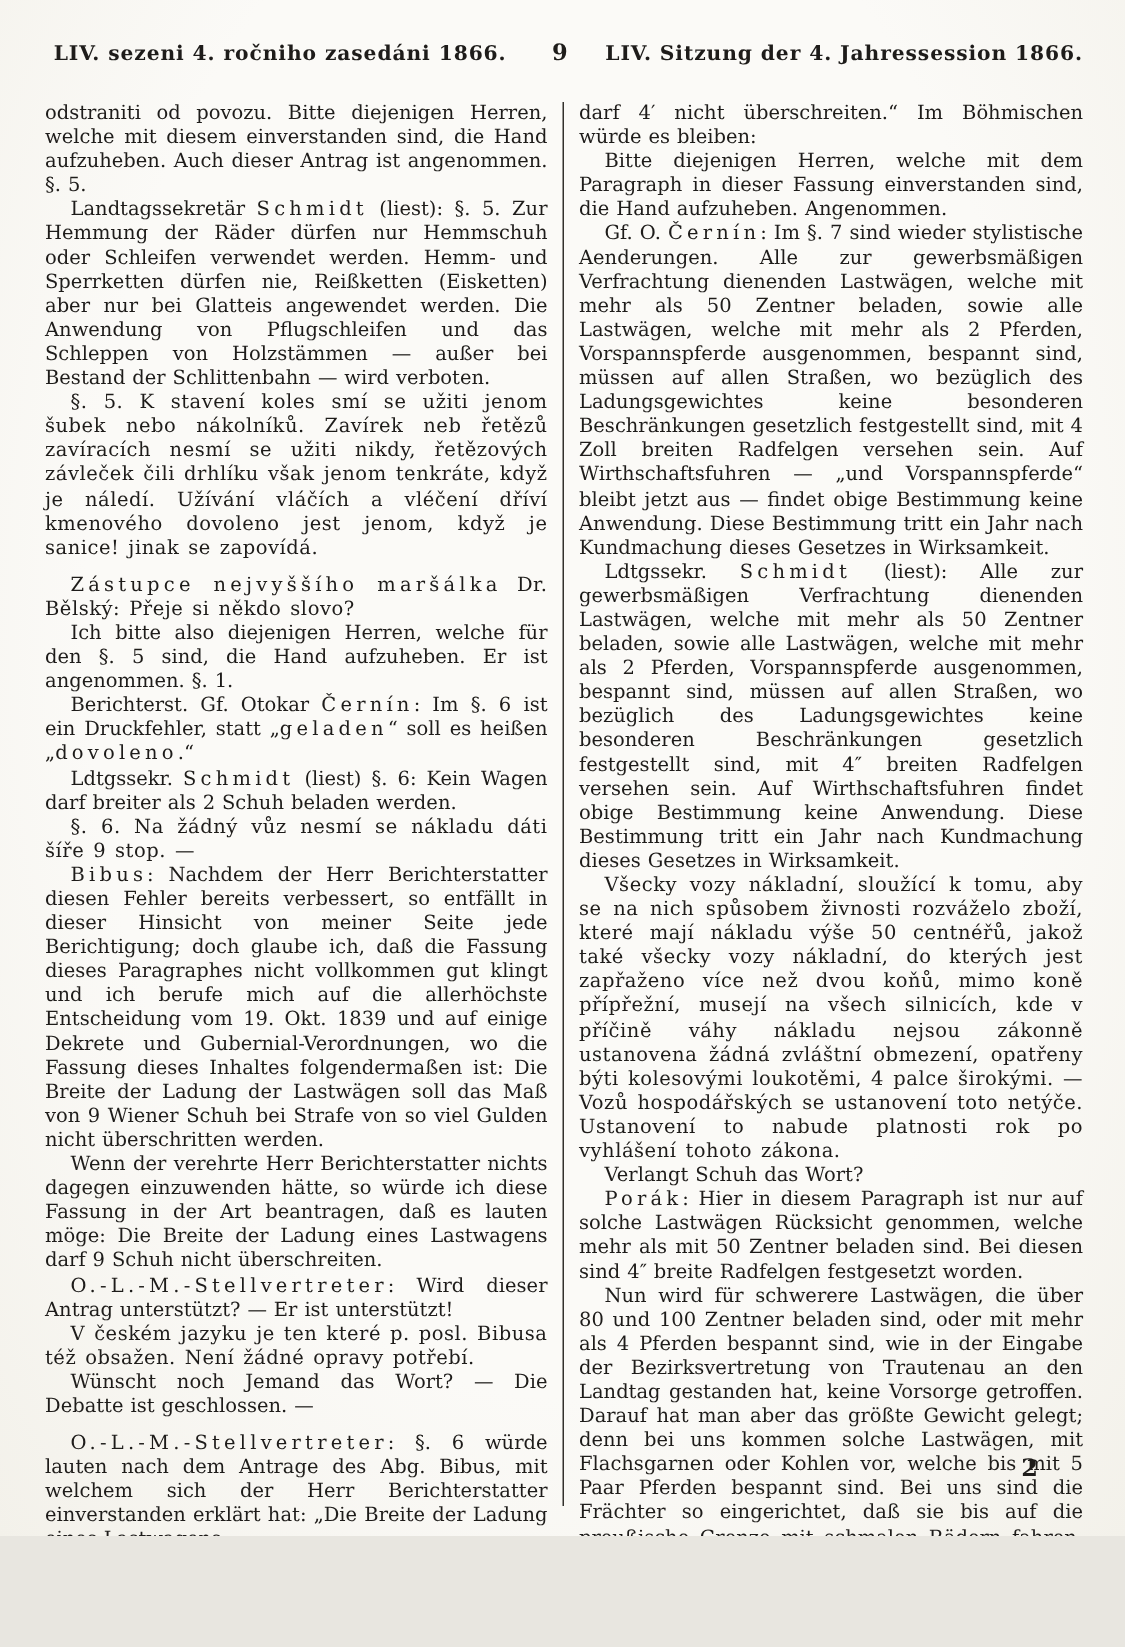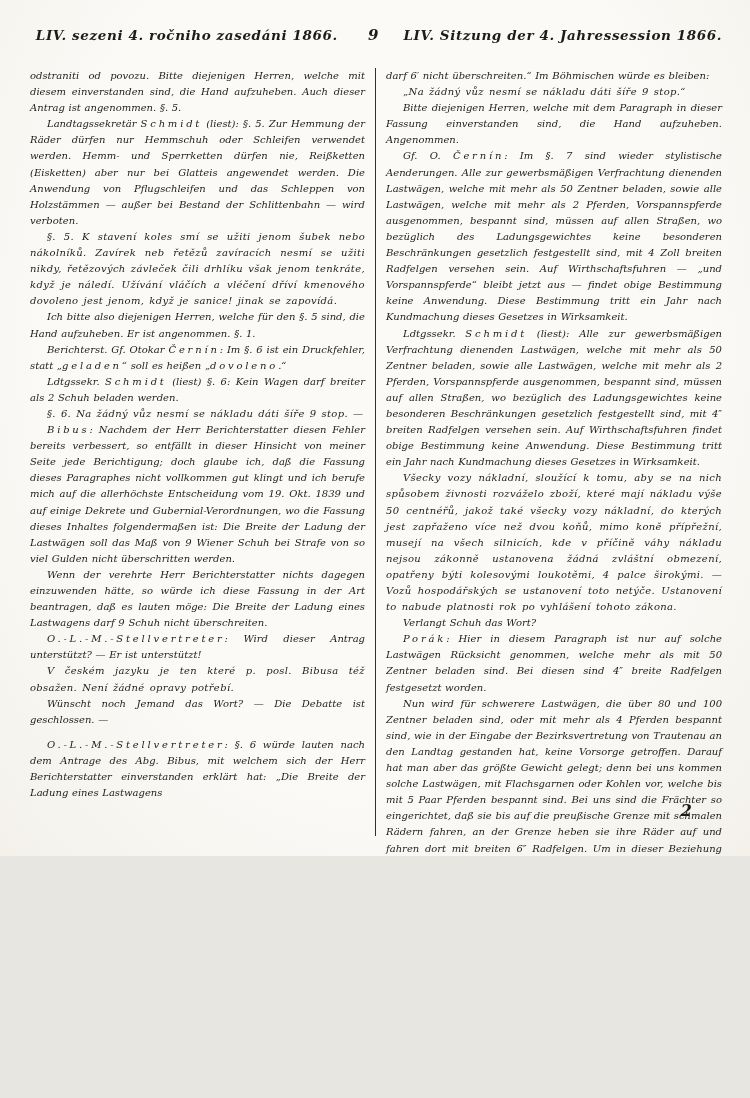--- a/index.html
+++ b/index.html
@@ -4,28 +4,27 @@
 <style>
   html, body {
     margin: 0;
     padding: 0;
     background: #e8e6e0;
     font-family: "DejaVu Serif", "Liberation Serif", serif;
   }
   .page {
     position: relative;
     width: 750px;
-    height: 856px;
+    height: 1024px;
     margin: 0 auto;
     background: #faf9f5;
     background-image: radial-gradient(ellipse at 50% 40%, #fbfaf7 60%, #f3f1ea 100%);
     color: #1e1c1a;
     overflow: hidden;
     box-sizing: border-box;
-    font-style: italic;
   }
   .header {
     position: absolute;
     top: 26px;
     left: 30px;
     right: 28px;
     display: grid;
     grid-template-columns: 1fr 60px 1fr;
     align-items: baseline;
     font-size: 13.5px;
@@ -47,21 +46,21 @@
   .col {
     width: 50%;
     box-sizing: border-box;
   }
   .col-left  { padding-right: 10px; border-right: 1.5px solid #33302c; }
   .col-right { padding-left: 10px; }
   .para {
     margin: 0;
     text-indent: 17px;
     text-align: justify;
-    font-size: 10px;
+    font-size: 13px;
     line-height: 16.1px;
     word-spacing: 0.5px;
   }
   .para.noindent { text-indent: 0; }
   .para.gap { margin-top: 9px; }
   .para.czech {
     letter-spacing: 0.35px;
     word-spacing: 1.5px;
   }
   .spaced { letter-spacing: 2.8px; }
@@ -80,34 +79,34 @@
   <div class="header">
     <span class="h-left">LIV. sezeni 4. ročniho zasedáni 1866.</span>
     <span class="h-center">9</span>
     <span class="h-right">LIV. Sitzung der 4. Jahressession 1866.</span>
   </div>
   <div class="columns">
     <div class="col col-left">
         <p class="para noindent"><span>odstraniti od povozu. Bitte diejenigen Herren, welche mit diesem einverstanden sind, die Hand aufzuheben. Auch dieser Antrag ist angenommen. §. 5.</span></p>
         <p class="para"><span>Landtagssekretär </span><span class="spaced">Schmidt</span><span> (liest): §. 5. Zur Hemmung der Räder dürfen nur Hemmschuh oder Schleifen verwendet werden. Hemm- und Sperrketten dürfen nie, Reißketten (Eisketten) aber nur bei Glatteis angewendet werden. Die Anwendung von Pflugschleifen und das Schleppen von Holzstämmen — außer bei Bestand der Schlittenbahn — wird verboten.</span></p>
         <p class="para czech"><span>§. 5. K stavení koles smí se užiti jenom šubek nebo nákolníků. Zavírek neb řetězů zavíracích nesmí se užiti nikdy, řetězových závleček čili drhlíku však jenom tenkráte, když je náledí. Užívání vláčích a vléčení dříví kmenového dovoleno jest jenom, když je sanice! jinak se zapovídá.</span></p>
+        <p class="para czech gap"><span class="spaced">Zástupce nejvyššího maršálka</span><span> Dr. Bělský: Přeje si někdo slovo?</span></p>
         <p class="para"><span>Ich bitte also diejenigen Herren, welche für den §. 5 sind, die Hand aufzuheben. Er ist angenommen. §. 1.</span></p>
         <p class="para"><span>Berichterst. Gf. Otokar </span><span class="spaced">Černín</span><span>: Im §. 6 ist ein Druckfehler, statt „</span><span class="spaced">geladen</span><span>“ soll es heißen „</span><span class="spaced">dovoleno</span><span>.“</span></p>
         <p class="para"><span>Ldtgssekr. </span><span class="spaced">Schmidt</span><span> (liest) §. 6: Kein Wagen darf breiter als 2 Schuh beladen werden.</span></p>
         <p class="para czech"><span>§. 6. Na žádný vůz nesmí se nákladu dáti šíře 9 stop. —</span></p>
         <p class="para"><span class="spaced">Bibus</span><span>: Nachdem der Herr Berichterstatter diesen Fehler bereits verbessert, so entfällt in dieser Hinsicht von meiner Seite jede Berichtigung; doch glaube ich, daß die Fassung dieses Paragraphes nicht vollkommen gut klingt und ich berufe mich auf die allerhöchste Entscheidung vom 19. Okt. 1839 und auf einige Dekrete und Gubernial-Verordnungen, wo die Fassung dieses Inhaltes folgendermaßen ist: Die Breite der Ladung der Lastwägen soll das Maß von 9 Wiener Schuh bei Strafe von so viel Gulden nicht überschritten werden.</span></p>
         <p class="para"><span>Wenn der verehrte Herr Berichterstatter nichts dagegen einzuwenden hätte, so würde ich diese Fassung in der Art beantragen, daß es lauten möge: Die Breite der Ladung eines Lastwagens darf 9 Schuh nicht überschreiten.</span></p>
         <p class="para"><span class="spaced">O.-L.-M.-Stellvertreter</span><span>: Wird dieser Antrag unterstützt? — Er ist unterstützt!</span></p>
         <p class="para czech"><span>V českém jazyku je ten které p. posl. Bibusa též obsažen. Není žádné opravy potřebí.</span></p>
         <p class="para"><span>Wünscht noch Jemand das Wort? — Die Debatte ist geschlossen. —</span></p>
         <p class="para gap"><span class="spaced">O.-L.-M.-Stellvertreter</span><span>: §. 6 würde lauten nach dem Antrage des Abg. Bibus, mit welchem sich der Herr Berichterstatter einverstanden erklärt hat: „Die Breite der Ladung eines Lastwagens</span></p>
       </div>
     <div class="col col-right">
-        <p class="para noindent"><span>darf 6′ nicht überschreiten.“ Im Böhmischen würde es bleiben:</span></p>
-        <p class="para czech"><span>„Na žádný vůz nesmí se nákladu dáti šíře 9 stop.“</span></p>
+        <p class="para noindent"><span>darf 4′ nicht überschreiten.“ Im Böhmischen würde es bleiben:</span></p>
         <p class="para"><span>Bitte diejenigen Herren, welche mit dem Paragraph in dieser Fassung einverstanden sind, die Hand aufzuheben. Angenommen.</span></p>
         <p class="para"><span>Gf. O. </span><span class="spaced">Černín</span><span>: Im §. 7 sind wieder stylistische Aenderungen. Alle zur gewerbsmäßigen Verfrachtung dienenden Lastwägen, welche mit mehr als 50 Zentner beladen, sowie alle Lastwägen, welche mit mehr als 2 Pferden, Vorspannspferde ausgenommen, bespannt sind, müssen auf allen Straßen, wo bezüglich des Ladungsgewichtes keine besonderen Beschränkungen gesetzlich festgestellt sind, mit 4 Zoll breiten Radfelgen versehen sein. Auf Wirthschaftsfuhren — „und Vorspannspferde“ bleibt jetzt aus — findet obige Bestimmung keine Anwendung. Diese Bestimmung tritt ein Jahr nach Kundmachung dieses Gesetzes in Wirksamkeit.</span></p>
         <p class="para"><span>Ldtgssekr. </span><span class="spaced">Schmidt</span><span> (liest): Alle zur gewerbsmäßigen Verfrachtung dienenden Lastwägen, welche mit mehr als 50 Zentner beladen, sowie alle Lastwägen, welche mit mehr als 2 Pferden, Vorspannspferde ausgenommen, bespannt sind, müssen auf allen Straßen, wo bezüglich des Ladungsgewichtes keine besonderen Beschränkungen gesetzlich festgestellt sind, mit 4″ breiten Radfelgen versehen sein. Auf Wirthschaftsfuhren findet obige Bestimmung keine Anwendung. Diese Bestimmung tritt ein Jahr nach Kundmachung dieses Gesetzes in Wirksamkeit.</span></p>
         <p class="para czech"><span>Všecky vozy nákladní, sloužící k tomu, aby se na nich spůsobem živnosti rozváželo zboží, které mají nákladu výše 50 centnéřů, jakož také všecky vozy nákladní, do kterých jest zapřaženo více než dvou koňů, mimo koně přípřežní, musejí na všech silnicích, kde v příčině váhy nákladu nejsou zákonně ustanovena žádná zvláštní obmezení, opatřeny býti kolesovými loukotěmi, 4 palce širokými. — Vozů hospodářských se ustanovení toto netýče. Ustanovení to nabude platnosti rok po vyhlášení tohoto zákona.</span></p>
         <p class="para"><span>Verlangt Schuh das Wort?</span></p>
         <p class="para"><span class="spaced">Porák</span><span>: Hier in diesem Paragraph ist nur auf solche Lastwägen Rücksicht genommen, welche mehr als mit 50 Zentner beladen sind. Bei diesen sind 4″ breite Radfelgen festgesetzt worden.</span></p>
         <p class="para"><span>Nun wird für schwerere Lastwägen, die über 80 und 100 Zentner beladen sind, oder mit mehr als 4 Pferden bespannt sind, wie in der Eingabe der Bezirksvertretung von Trautenau an den Landtag gestanden hat, keine Vorsorge getroffen. Darauf hat man aber das größte Gewicht gelegt; denn bei uns kommen solche Lastwägen, mit Flachsgarnen oder Kohlen vor, welche bis mit 5 Paar Pferden bespannt sind. Bei uns sind die Frächter so eingerichtet, daß sie bis auf die preußische Grenze mit schmalen Rädern fahren, an der Grenze heben sie ihre Räder auf und fahren dort mit breiten 6″ Radfelgen. Um in dieser Beziehung für die Konser-</span></p>
       </div>
   </div>
   <div class="page-number">2</div>

